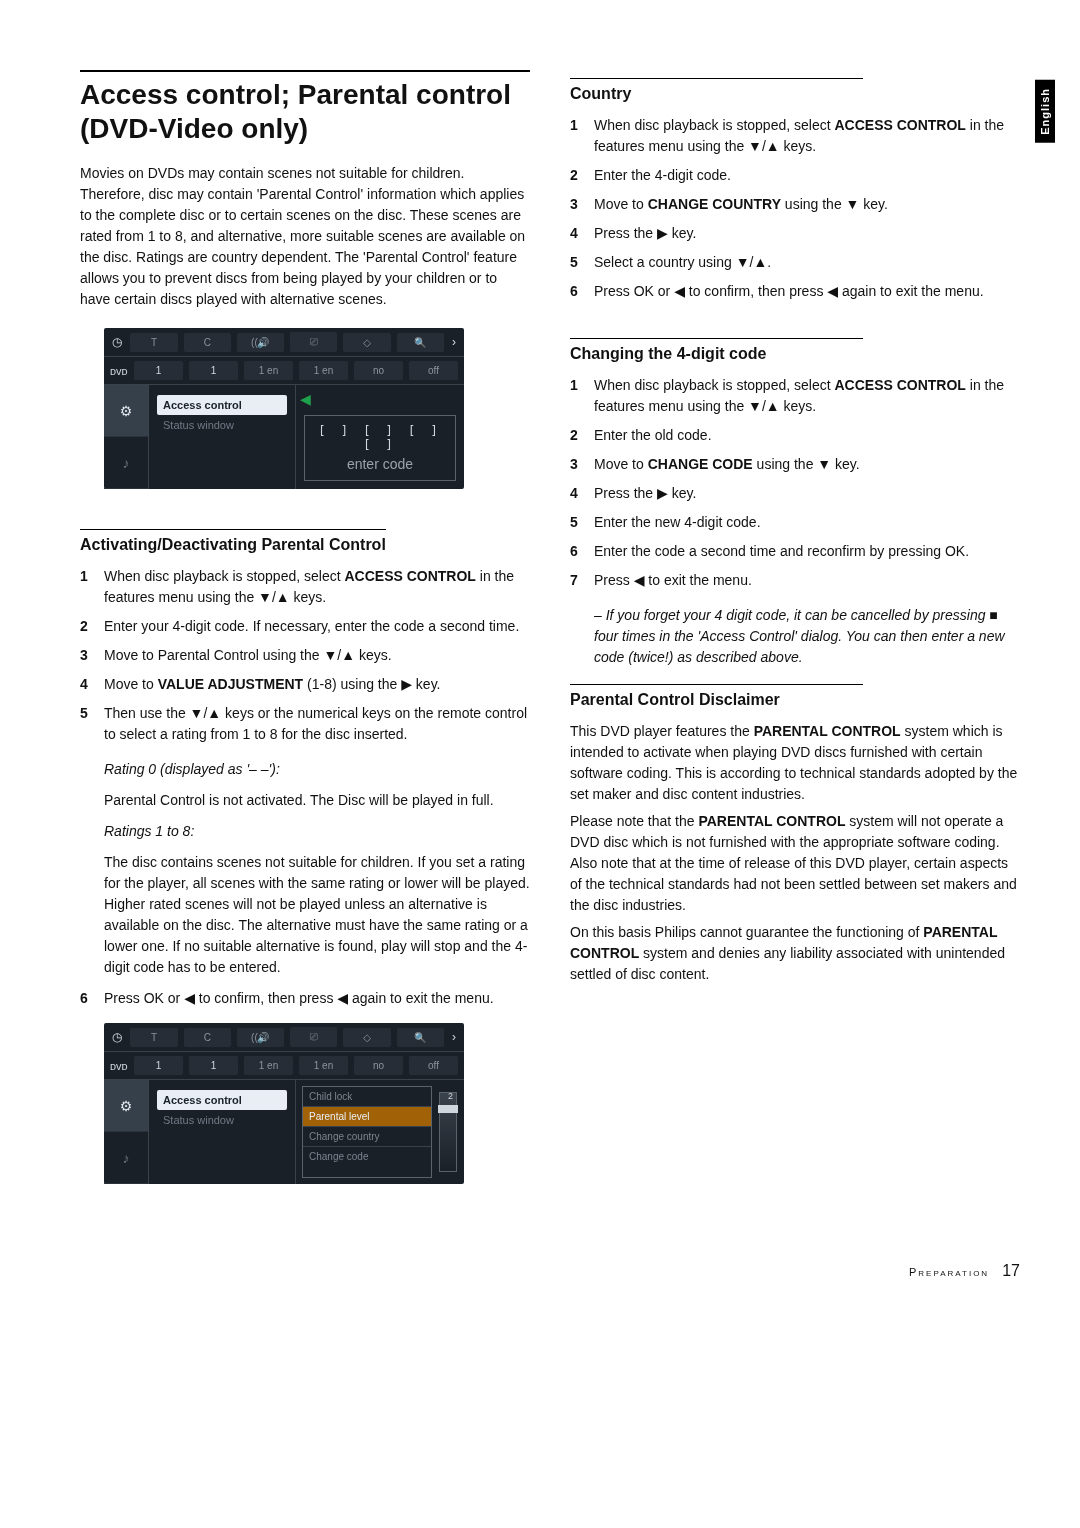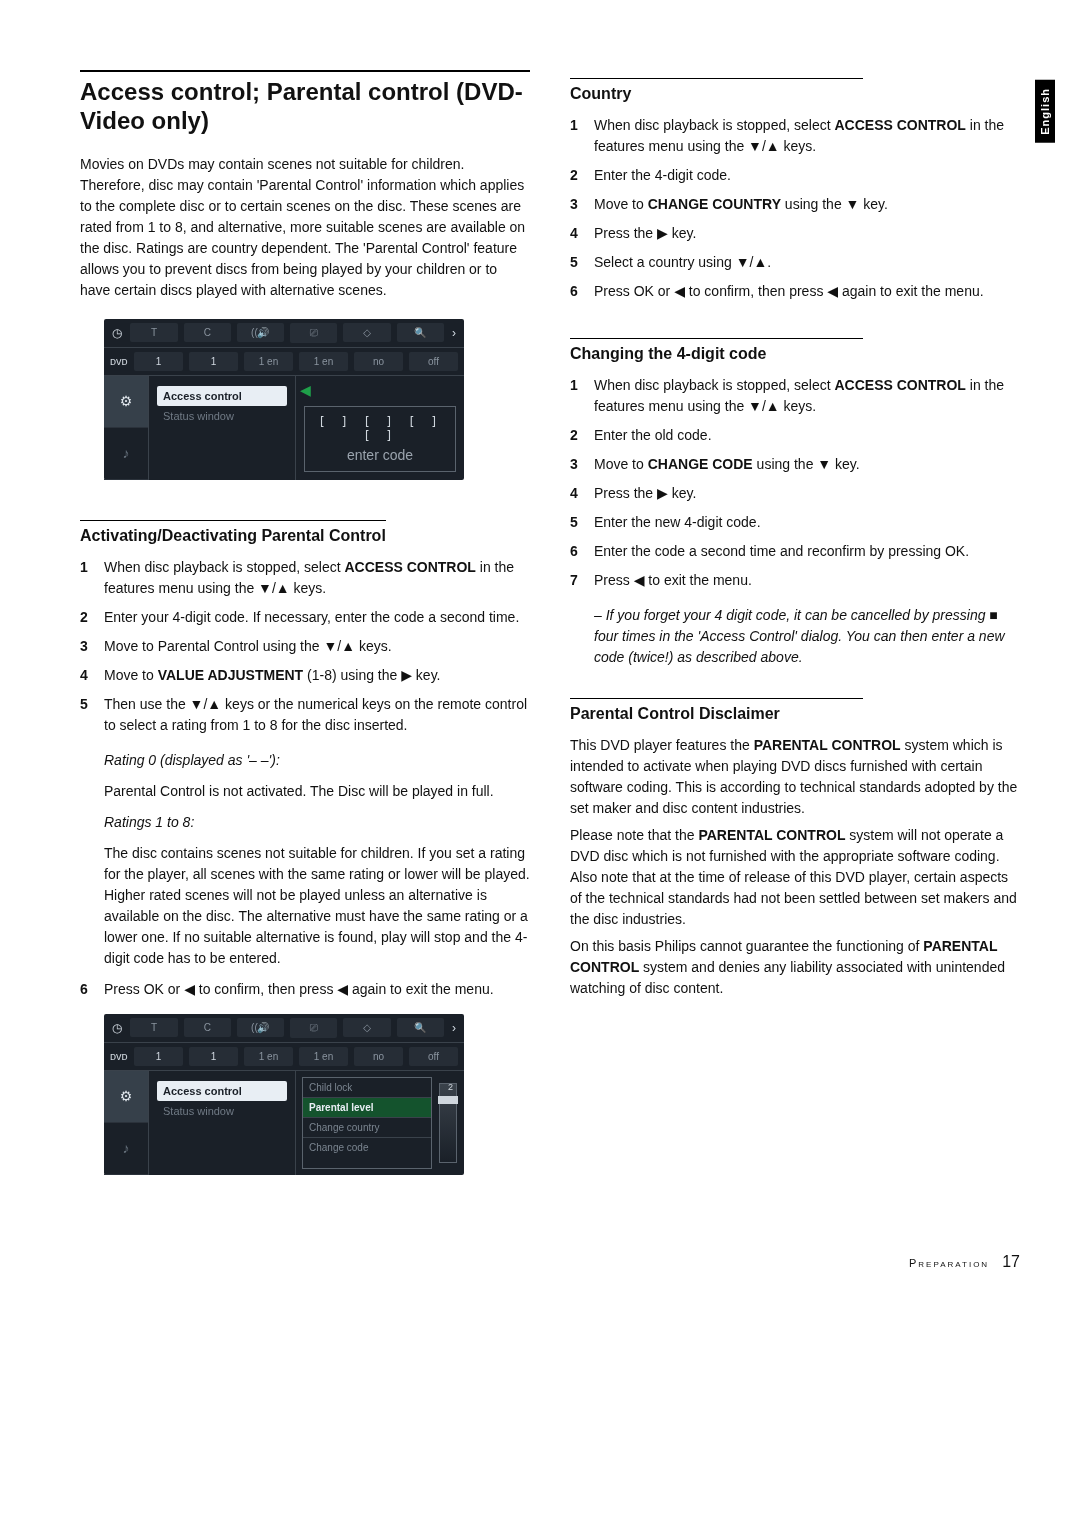--- a/index.html
+++ b/index.html
@@ -26,21 +26,21 @@
     background: #000;
     color: #fff;
     font-size: 11px;
     font-weight: bold;
     writing-mode: vertical-rl;
     transform: rotate(180deg);
     padding: 8px 4px;
     letter-spacing: 1px;
   }
   h1.section-title {
-    font-size: 24px;
+    font-size: 28px;
     font-weight: bold;
     border-top: 2px solid #000;
     padding-top: 6px;
     margin: 0 0 18px 0;
     line-height: 1.2;
   }
   p.intro { line-height: 1.5; margin: 0 0 18px 0; }
   h2.sub {
     font-size: 16px;
     font-weight: bold;
@@ -85,21 +85,21 @@
   .osd-mid .row.sel { background:#e8eef4; color:#1a2028; font-weight:bold; border-radius:2px;}
   .osd-mid .row.dim { color:#707a85;}
   .osd-right { flex: 1; padding: 8px; position: relative; }
   .marker { color:#1fa04a; font-size: 14px; position:absolute;}
   .enter-box { border:1px solid #5a636d; padding: 8px 6px; margin-top: 22px; text-align:center;}
   .enter-box .slots { letter-spacing: 4px; font-family: monospace; color:#cfd6dd; font-size: 12px;}
   .enter-box .lbl { font-size: 14px; color:#9aa3ad; margin-top: 4px;}
   .submenu { border:1px solid #5a636d; }
   .submenu .srow { padding: 4px 6px; font-size: 10px; color:#7b8590; border-bottom:1px solid #3a424b;}
   .submenu .srow:last-child{border-bottom:none;}
-  .submenu .srow.sel { color:#e8eef4; font-weight: bold; background:#14532d;}
+  .submenu .srow.sel { color:#e8eef4; font-weight: normal; background:#a16207;}
   .slider-col { width: 16px; padding: 6px 3px;}
   .vslider { width:100%; height: 78px; border:1px solid #5a636d; position:relative; background: linear-gradient(#3a424b,#1a2028);}
   .vslider .knob { position:absolute; left:-2px; right:-2px; height:8px; background:#cfd6dd; top: 12px;}
   .vslider .num { position:absolute; top:-2px; right:3px; font-size:9px; color:#cfd6dd;}
   b { font-weight: bold; }
 </style>
 </head>
 <body>
 
 <div class="side-tab">English</div>
@@ -291,23 +291,23 @@
         <div class="step-text">Enter the code a second time and reconfirm by pressing OK.</div>
         </div>
       <div class="step">
           <div class="step-num">7</div>
         <div class="step-text">Press ◀ to exit the menu.</div>
         </div>
     </div>
 
     <div class="note-body">– If you forget your 4 digit code, it can be cancelled by pressing ■ four times in the 'Access Control' dialog. You can then enter a new code (twice!) as described above.</div>
 
-    <h2 class="sub" style="margin-top:30px;">Parental Control Disclaimer</h2>
+    <h2 class="sub" style="margin-top:16px;">Parental Control Disclaimer</h2>
     <p class="disc-para"><span>This DVD player features the </span><b>PARENTAL CONTROL</b><span> system which is intended to activate when playing DVD discs furnished with certain software coding. This is according to technical standards adopted by the set maker and disc content industries.</span></p>
     <p class="disc-para"><span>Please note that the </span><b>PARENTAL CONTROL</b><span> system will not operate a DVD disc which is not furnished with the appropriate software coding. Also note that at the time of release of this DVD player, certain aspects of the technical standards had not been settled between set makers and the disc industries.</span></p>
-    <p class="disc-para"><span>On this basis Philips cannot guarantee the functioning of </span><b>PARENTAL CONTROL</b><span> system and denies any liability associated with unintended watching of disc content.</span></p>
+    <p class="disc-para"><span>On this basis Philips cannot guarantee the functioning of </span><b>PARENTAL CONTROL</b><span> system and denies any liability associated with unintended settled of disc content.</span></p>
   </div>
 </div>
 
 <div class="footer">
   <span class="label">Preparation</span>
   <span class="pg">17</span>
 </div>
 
 </body></html>

